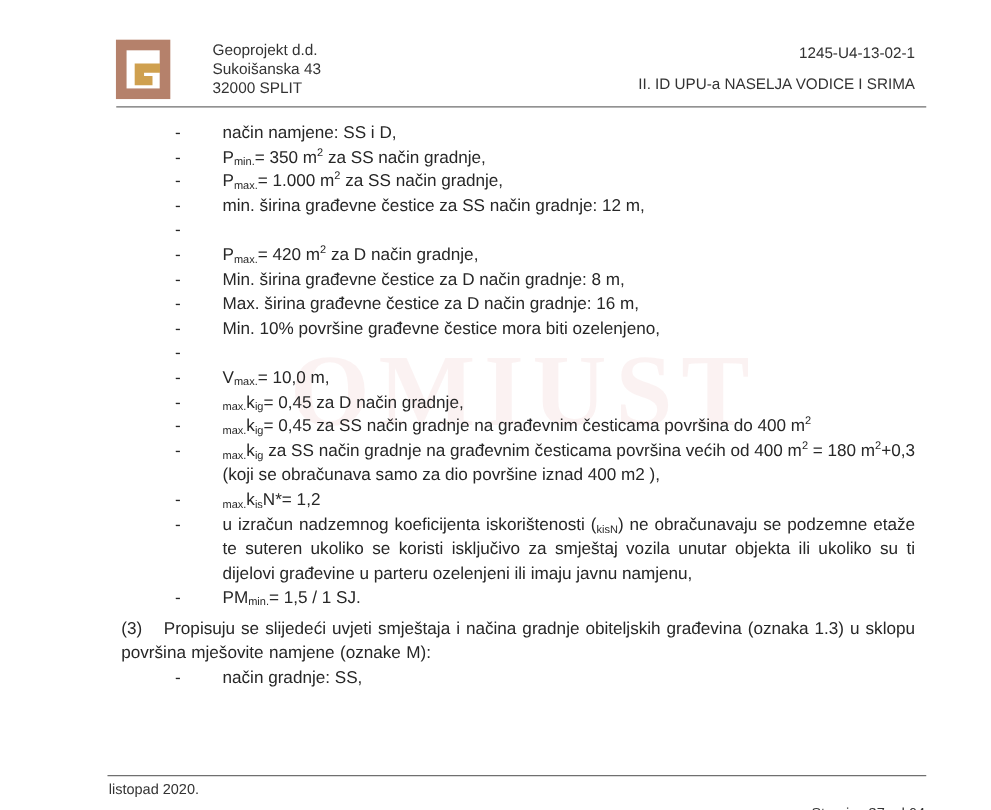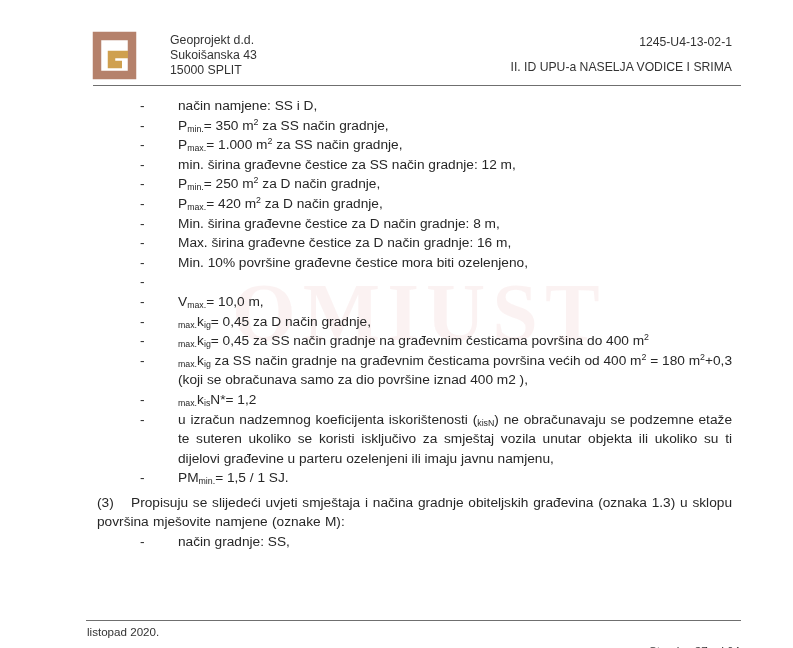--- a/index.html
+++ b/index.html
@@ -46,21 +46,21 @@
   <div class="hdr-logo">
     <svg width="45" height="49" viewBox="0 0 45 49" xmlns="http://www.w3.org/2000/svg">
       <rect x="5" y="5" width="35" height="39" fill="none" stroke-width="8.5" stroke="#b5816b"></rect>
       <path d="M36 23.5 H19.5 V33.5 H30" fill="none" stroke-width="7.5" stroke="#cfa04f"></path>
     </svg>
   </div>
 
   <div class="hdr-company">
     <div>Geoprojekt d.d.</div>
     <div>Sukoišanska 43</div>
-    <div>15000 SPLIT</div>
+    <div>32000 SPLIT</div>
   </div>
 
   <div class="hdr-right">
     <div>1245-U4-13-02-1</div>
     <div class="doc-title">II. ID UPU-a NASELJA VODICE I SRIMA</div>
   </div>
 
   <div class="hdr-rule"></div>
 
   <div class="bodytext">
@@ -77,21 +77,20 @@
         <div class="li-row">
           <span class="li-dash">-</span>
           <span class="li-text">P<span class="sub">max.</span>= 1.000 m<span class="sup">2</span> za SS način gradnje,</span>
         </div>
         <div class="li-row">
           <span class="li-dash">-</span>
           <span class="li-text">min. širina građevne čestice za SS način gradnje: 12 m,</span>
         </div>
         <div class="li-row">
           <span class="li-dash">-</span>
-          <span class="li-text">P<span class="sub">min.</span>= 250 m<span class="sup">2</span> za D način gradnje,</span>
         </div>
         <div class="li-row">
           <span class="li-dash">-</span>
           <span class="li-text">P<span class="sub">max.</span>= 420 m<span class="sup">2</span> za D način gradnje,</span>
         </div>
         <div class="li-row">
           <span class="li-dash">-</span>
           <span class="li-text">Min. širina građevne čestice za D način gradnje: 8 m,</span>
         </div>
         <div class="li-row">

